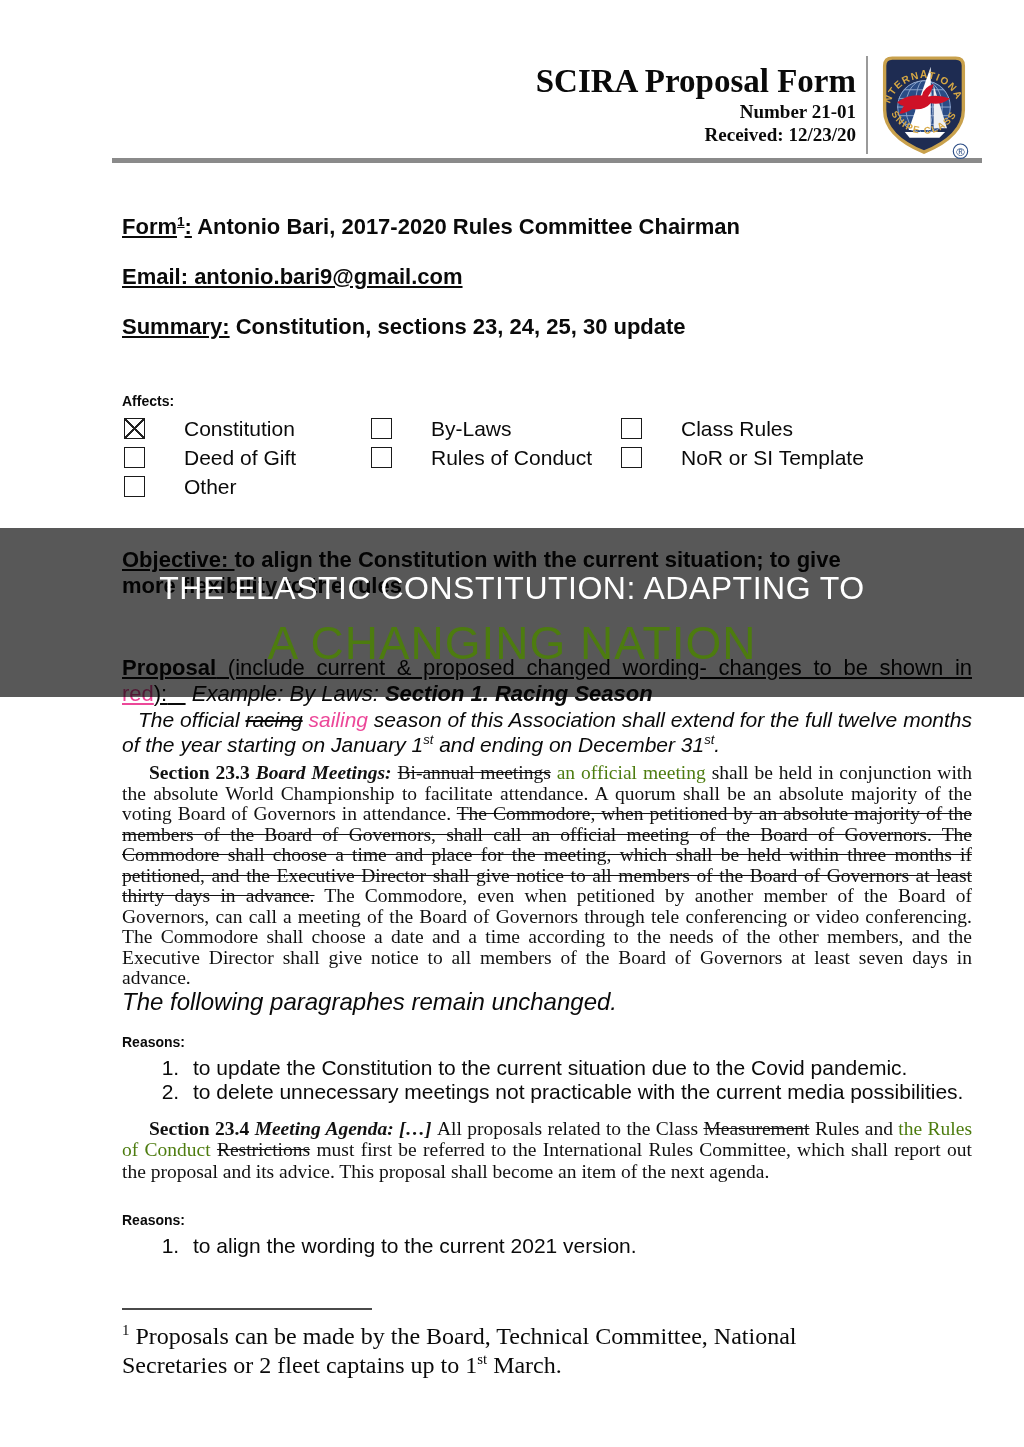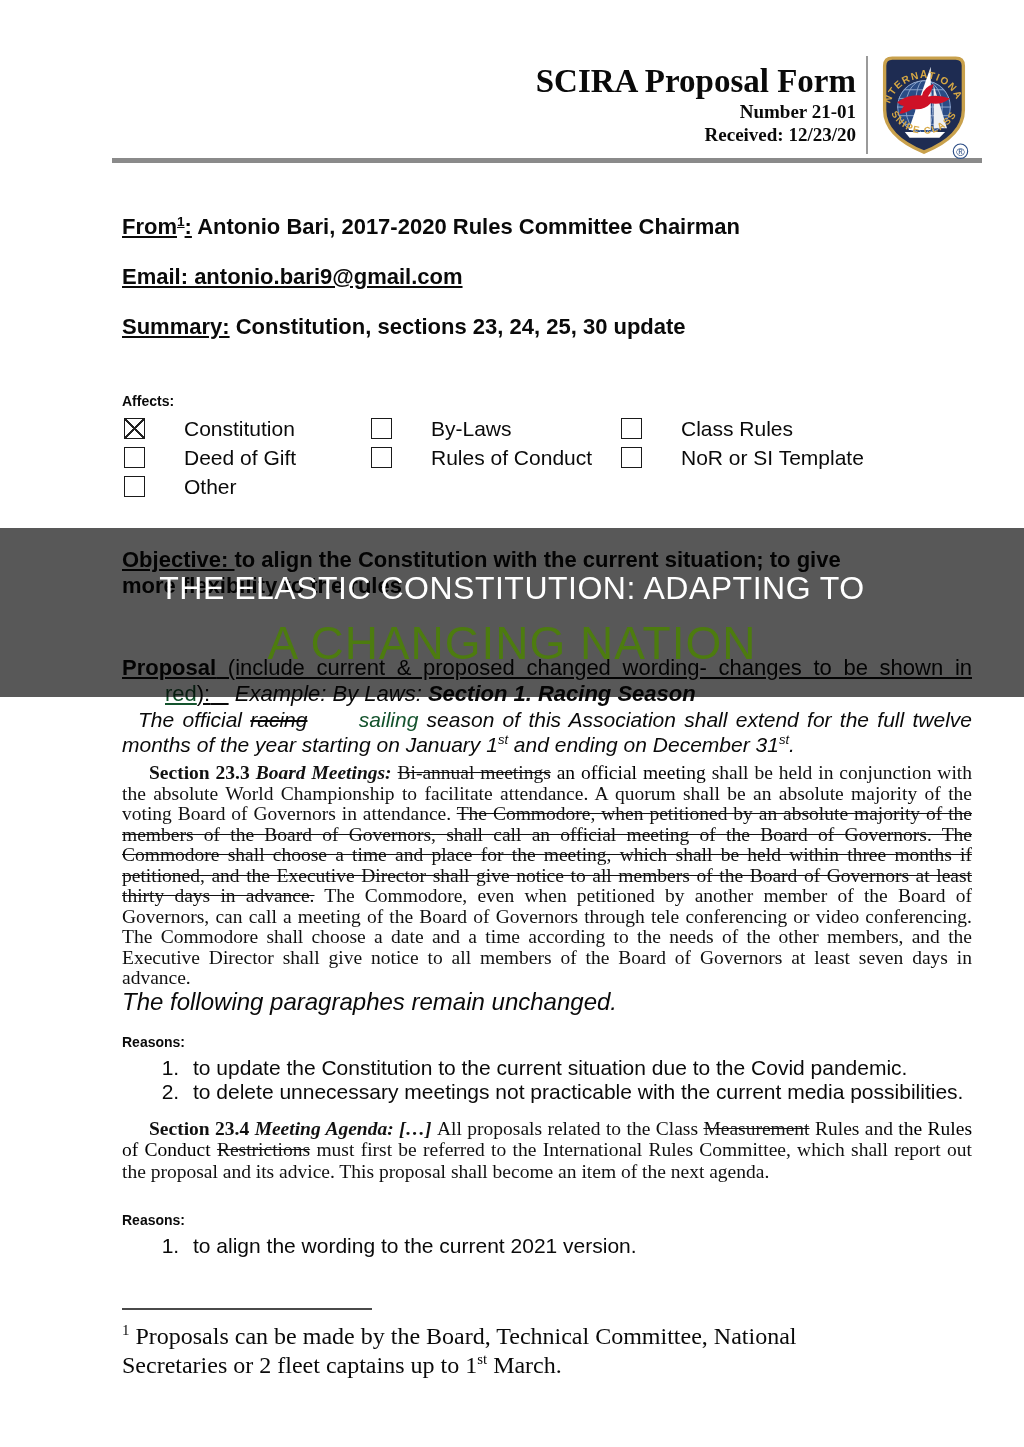--- a/index.html
+++ b/index.html
@@ -67,22 +67,22 @@
     align-items:center;padding-top:42px;box-sizing:border-box;gap:9px;
   }
   .banner-line1{color:#ffffff;font-size:32px;letter-spacing:0.5px;white-space:nowrap;}
   .banner-line2{color:#4d7c0f;font-size:46px;font-weight:500;letter-spacing:1px;white-space:nowrap;}
 
   
   .b{font-weight:700;}
   .i{font-style:italic;}
   .bi{font-weight:700;font-style:italic;}
   .u{text-decoration:underline;}
-  .red{color:#14532d;margin-left:43px;}
-  .sred{color:#000000;}
+  .red{color:#ec4899;}
+  .sred{color:#4d7c0f;}
   .strike{text-decoration:line-through;}
   .sup{vertical-align:super;font-size:0.62em;line-height:0;}
 </style>
 </head>
 <body>
 
 <div class="page">
 
   <header class="hdr">
     <div class="hdr-text">
@@ -118,21 +118,21 @@
         <text font-size="10" font-weight="bold" fill="#D7A844" letter-spacing="1.6" font-family="Liberation Sans, sans-serif">
           <textPath href="#arcBot" startOffset="50%" text-anchor="middle">SNIPE CLASS</textPath>
         </text>
         <circle cx="88" cy="101" r="7.5" fill="#ffffff" stroke="#2A4C85" stroke-width="1.2"></circle>
         <text x="88" y="105.5" font-size="12" text-anchor="middle" fill="#2A4C85" font-family="Liberation Sans, sans-serif">®</text>
       </svg>
     </div>
   </header>
   <div class="hdr-rule"></div>
 
-  <p class="meta-line meta-from"><span class="u">From</span><span class="sup u">1</span><span class="u">:</span><span> Antonio Bari, 2017-2020 Rules Committee Chairman</span></p>
+  <p class="meta-line meta-from"><span class="u">Form</span><span class="sup u">1</span><span class="u">:</span><span> Antonio Bari, 2017-2020 Rules Committee Chairman</span></p>
   <p class="meta-line"><span class="u">Email: antonio.bari9@gmail.com</span></p>
   <p class="meta-line"><span class="u">Summary:</span><span> Constitution, sections 23, 24, 25, 30 update</span></p>
 
   <div class="affects">
     <div class="sec-heading">Affects:</div>
     <div class="affects-grid">
       <span class="cbx" data-checked="true"></span>
       <span class="cbx-label">Constitution</span>
       <span class="cbx" data-checked="false"></span>
       <span class="cbx-label">By-Laws</span>

